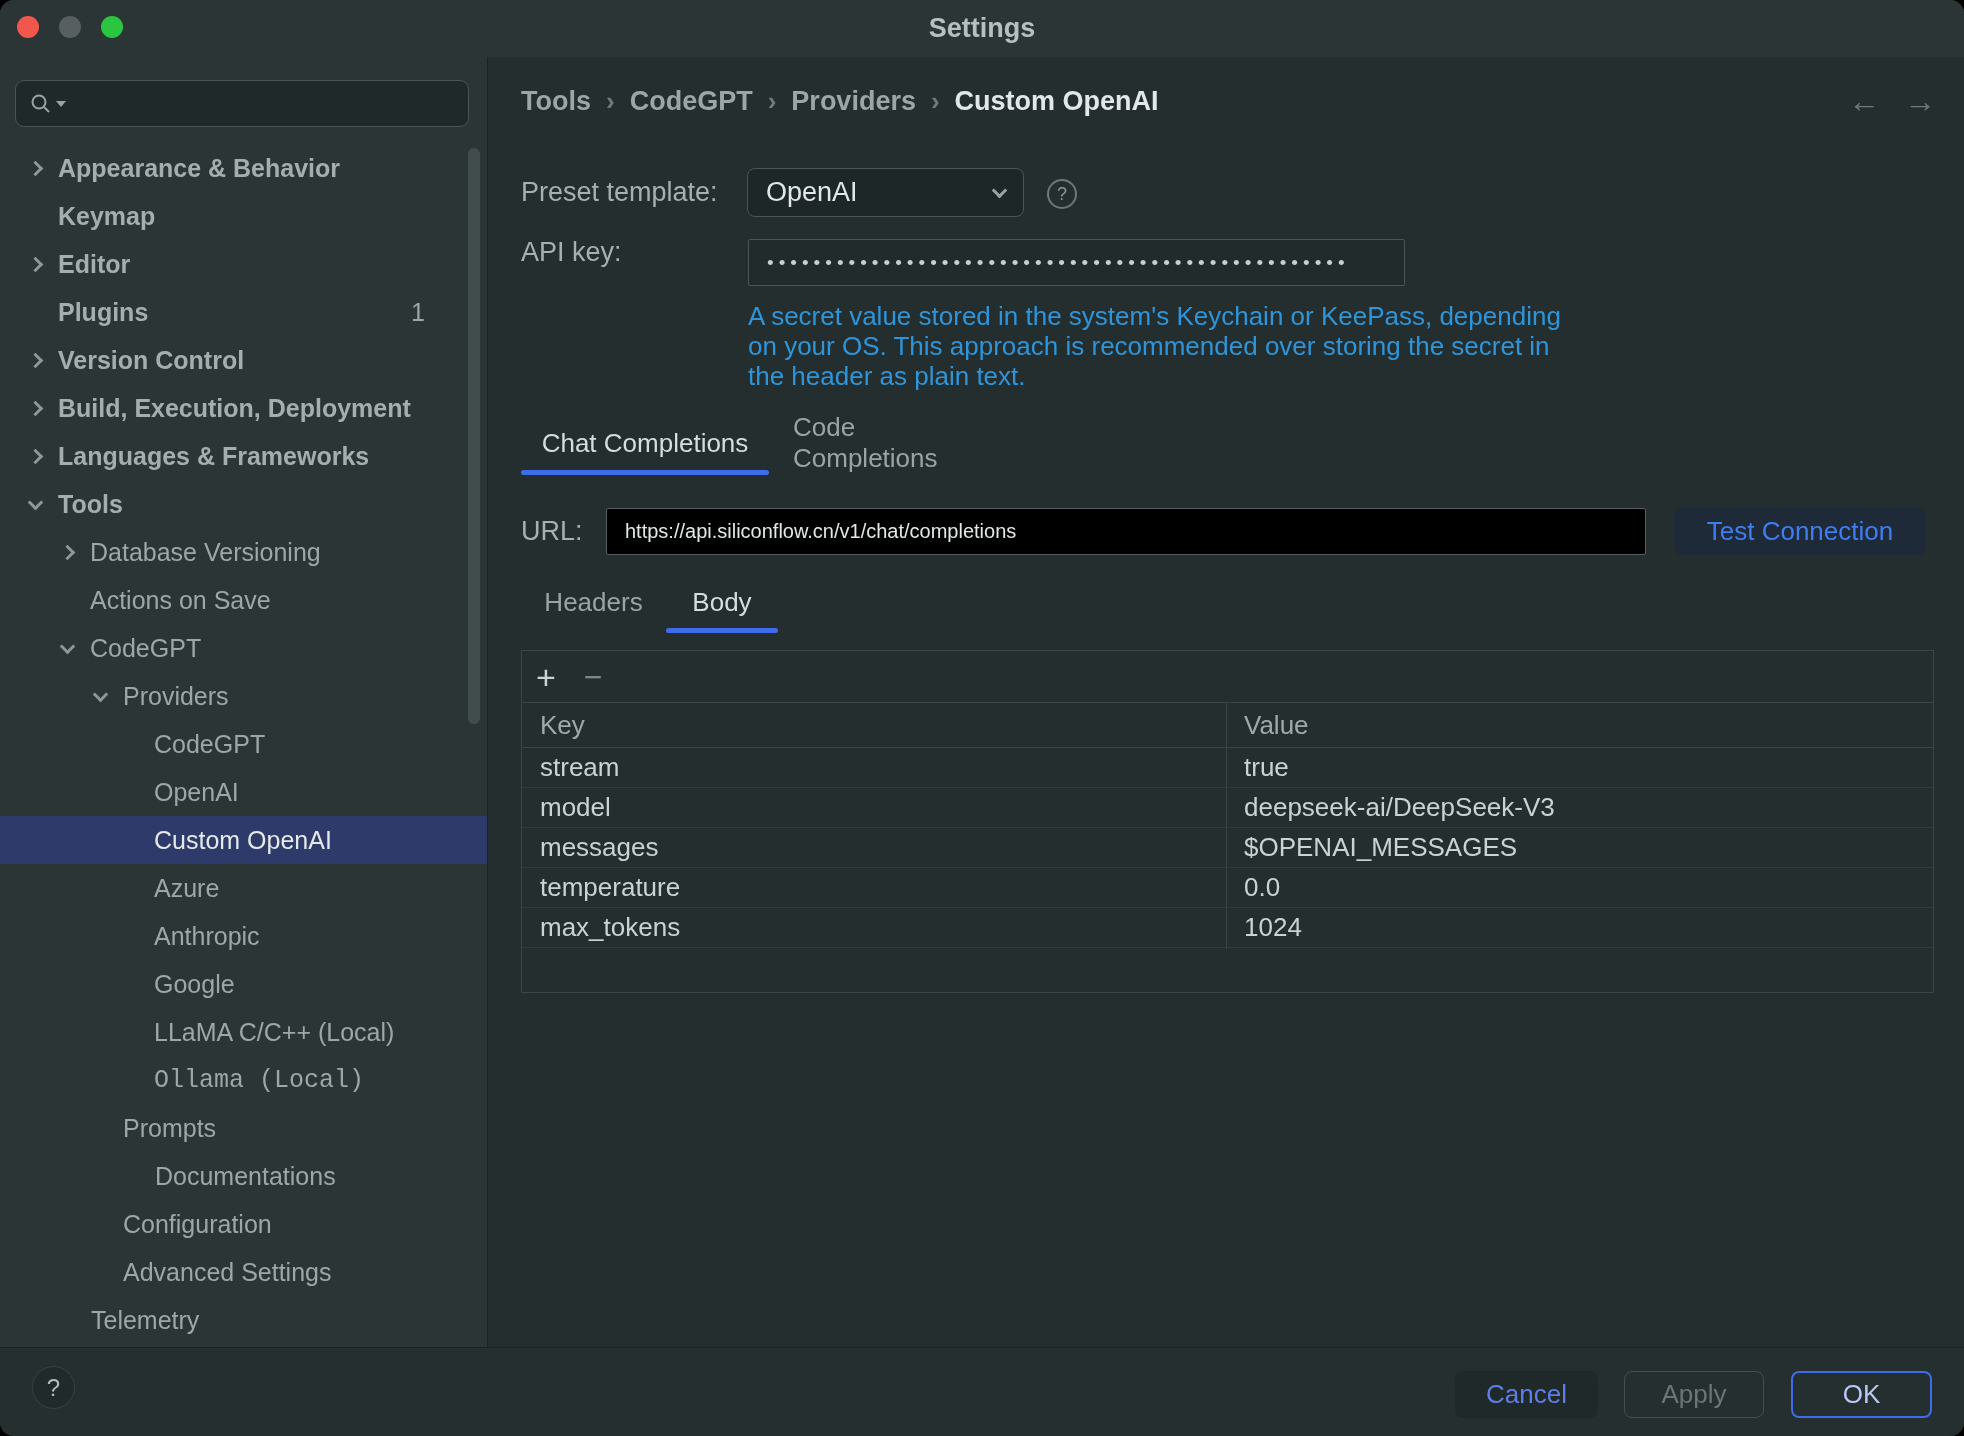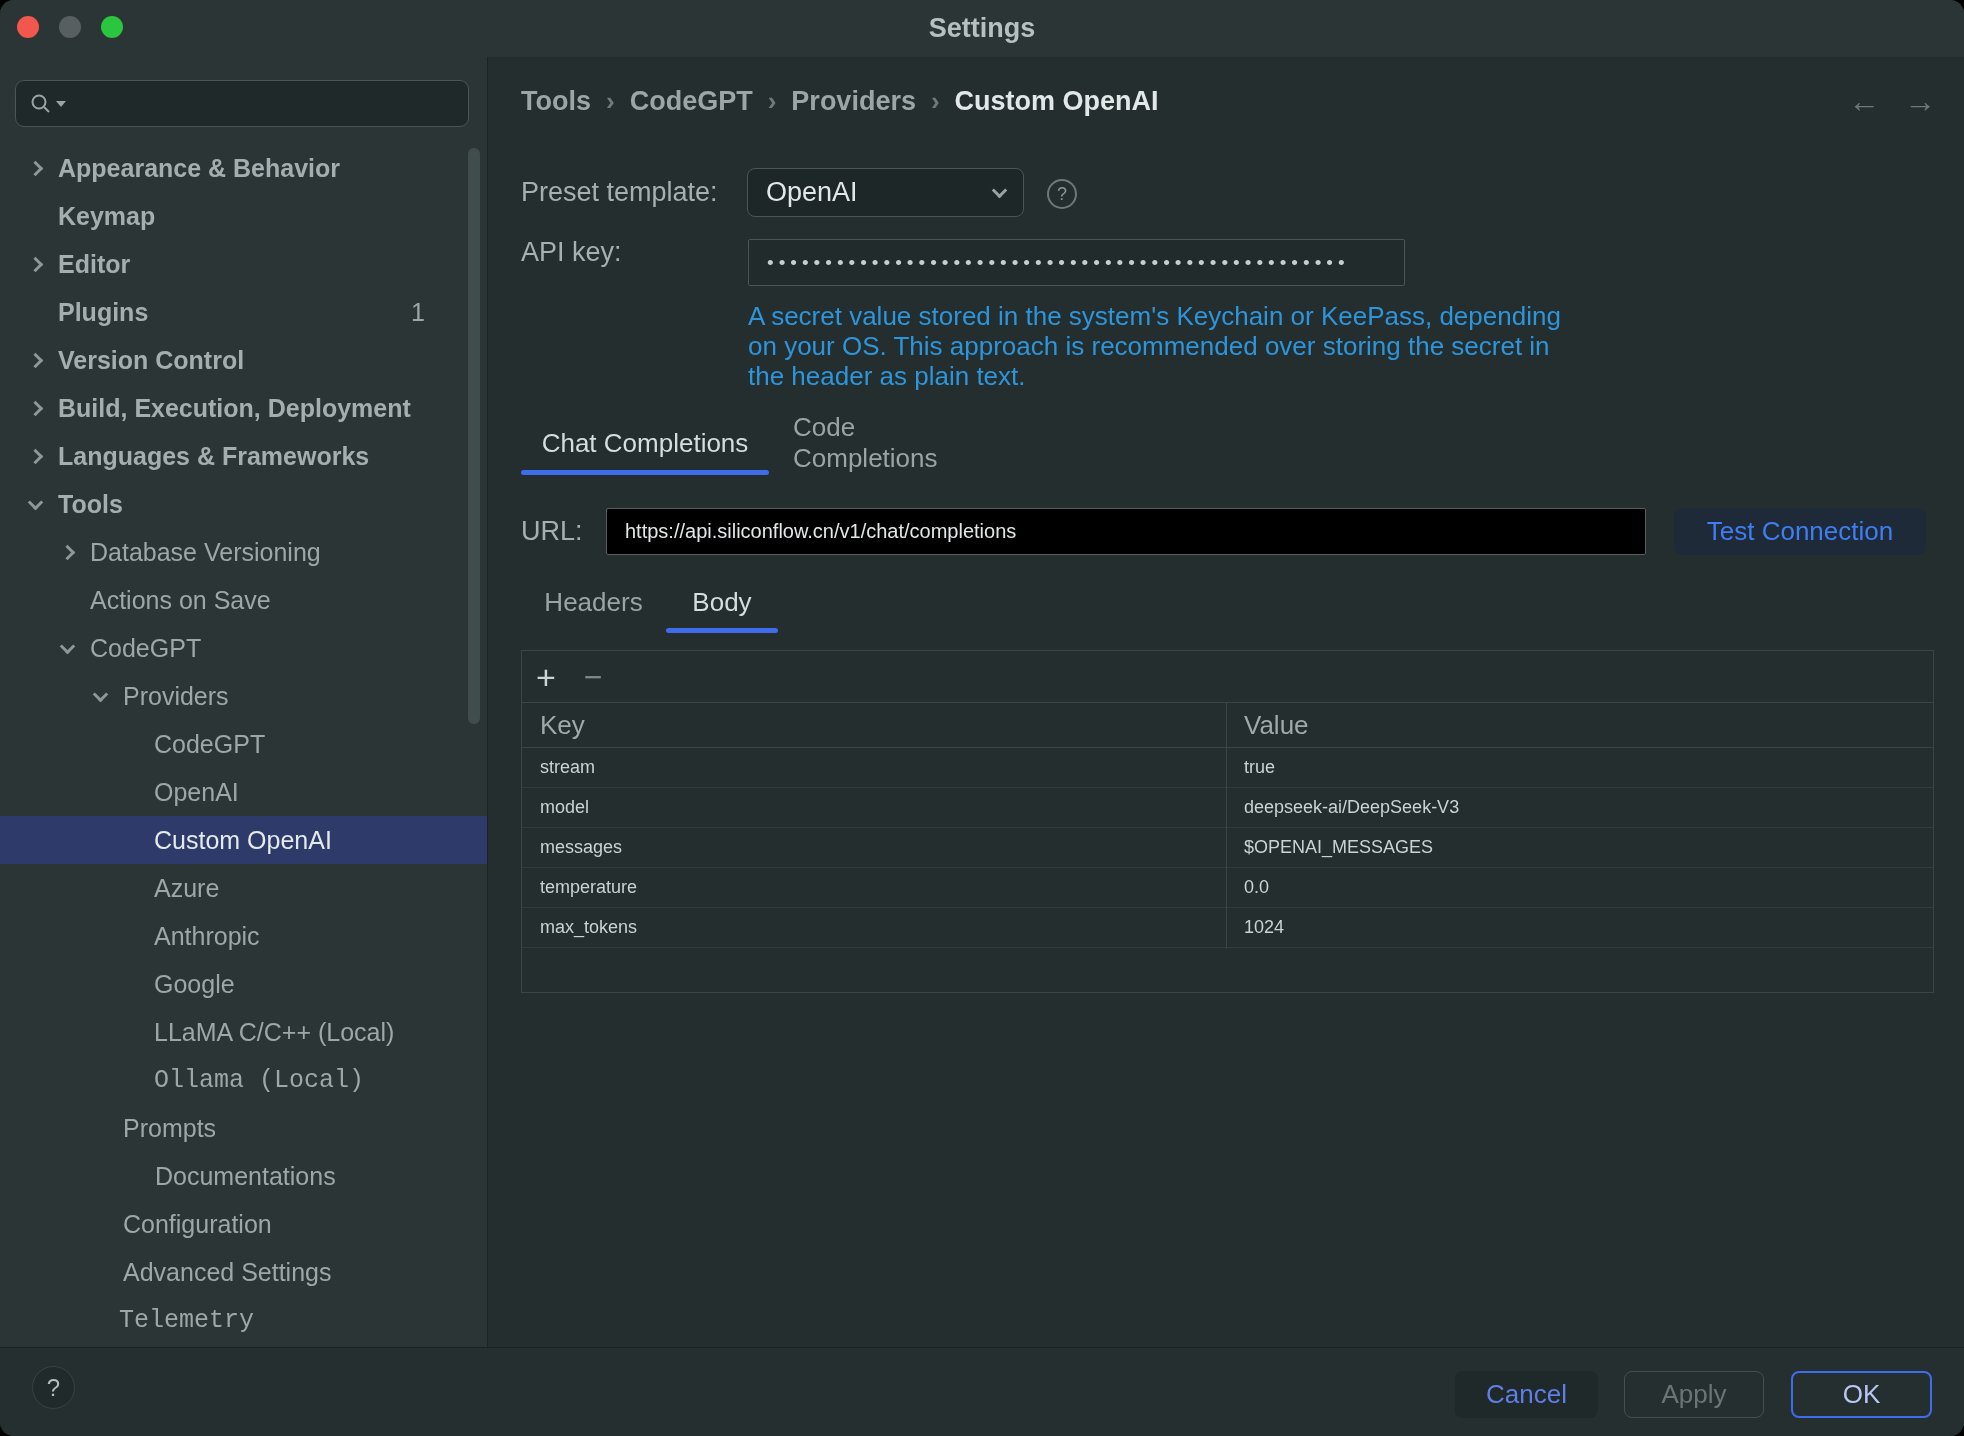--- a/index.html
+++ b/index.html
@@ -95,21 +95,21 @@
 
   .ptable { position:absolute; left:32px; top:593px; width:1413px; height:343px;
             border:1px solid #3C4546; }
   .pt-toolbar { height:52px; border-bottom:1px solid #3C4546; display:flex; align-items:center;
                 padding-left:14px; gap:28px; }
   .icon-add { color:#CBD4D5; font-size:34px; font-weight:normal; line-height:1; cursor:pointer; }
   .icon-remove { color:#7E8889; font-size:32px; line-height:1; cursor:pointer; }
   .pt-grid { display:grid; grid-template-columns:704px 1fr; }
   .pt-head { height:45px; border-bottom:1px solid #3C4546; color:#9FA9AA; font-size:26px; }
   .pt-head > div { display:flex; align-items:center; padding-left:18px; }
-  .pt-row { height:40px; border-bottom:1px solid #323B3C; color:#C9D3D4; font-size:18px; }
+  .pt-row { height:40px; border-bottom:1px solid #323B3C; color:#C9D3D4; font-size:26px; }
   .pt-row > div { display:flex; align-items:center; padding-left:18px; overflow:hidden; white-space:nowrap; }
   .col-divider { position:absolute; left:704px; top:52px; width:1px; height:246px; background:#3C4546; }
 
   
   .footer { position:absolute; left:0; bottom:0; width:100%; height:89px;
             background:#252F30; border-top:1px solid #1A2324; }
   .hc-bottom { left:32px; top:18px; width:43px; height:43px; background:#202A2B;
                border:1px solid #3A4344; font-size:24px; color:#B3BDBE; }
   .fbtn { position:absolute; top:23px; height:47px; border-radius:8px; font-size:26px;
           font-family:inherit; cursor:pointer; }
@@ -234,21 +234,21 @@
         </div>
         <div class="t-row" style="padding-left: 123px; margin-left: 32px;">
           <span>Documentations</span>
         </div>
         <div class="t-row" style="padding-left: 123px;">
           <span>Configuration</span>
         </div>
         <div class="t-row" style="padding-left: 123px;">
           <span>Advanced Settings</span>
         </div>
-        <div class="t-row" style="padding-left: 119px; font-family: Liberation Mono, monospace;">
+        <div class="t-row" style="padding-left: 91px;">
           <span>Telemetry</span>
         </div>
       </div>
     <div class="scroll-thumb"></div>
   </aside>
 
   <main class="content">
     <div class="breadcrumb" id="breadcrumb">
         <span>Tools</span>
         <span class="sep">›</span>

